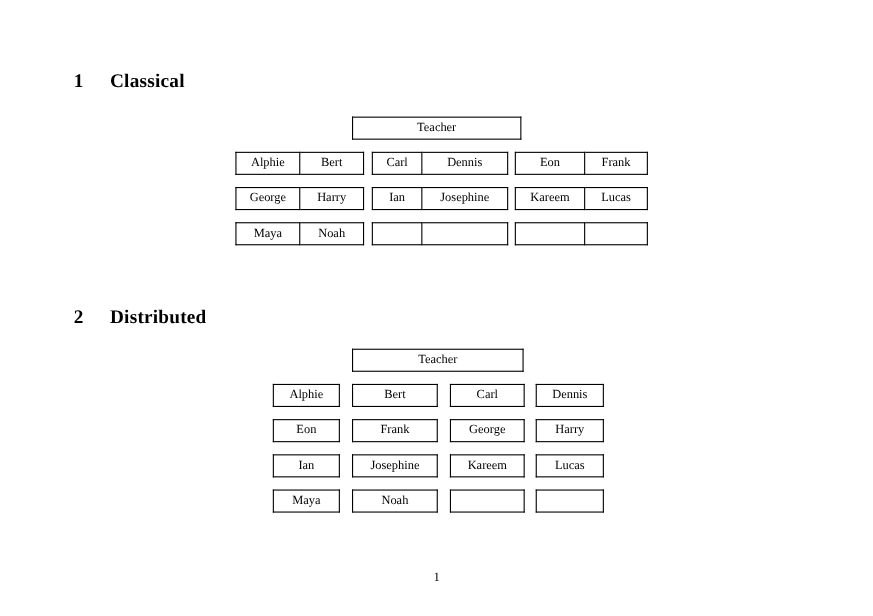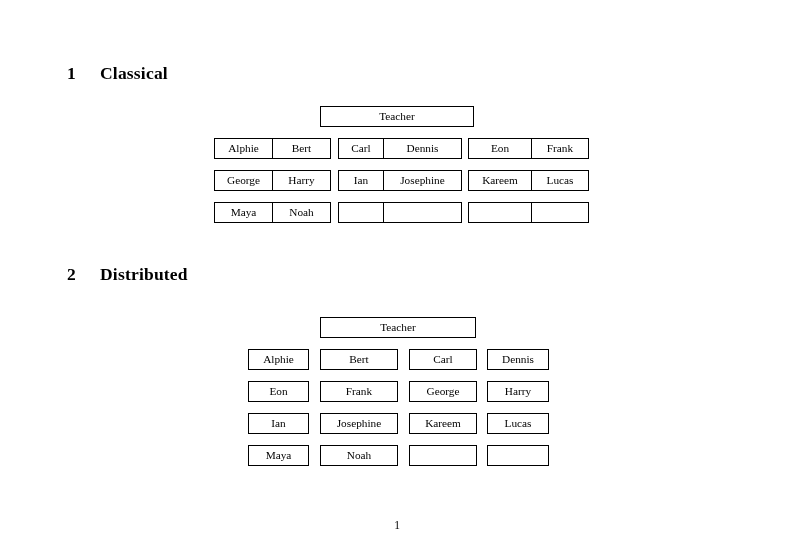--- a/index.html
+++ b/index.html
@@ -32,21 +32,21 @@
   }
   .section-heading .sec-num {
     display: inline-block;
     width: 33px;
   }
   .section-heading .sec-title {
     display: inline-block;
   }
 
   #heading-1 { left: 67px; top: 63px; }
-  #heading-2 { left: 67px; top: 264px; }
+  #heading-2 { left: 67px; top: 278px; }
 
   
   .tbl {
     position: absolute;
     border-collapse: collapse;
     font-size: 11.3px;
     line-height: 1;
   }
   .tbl td {
     border: 1px solid #000000;

